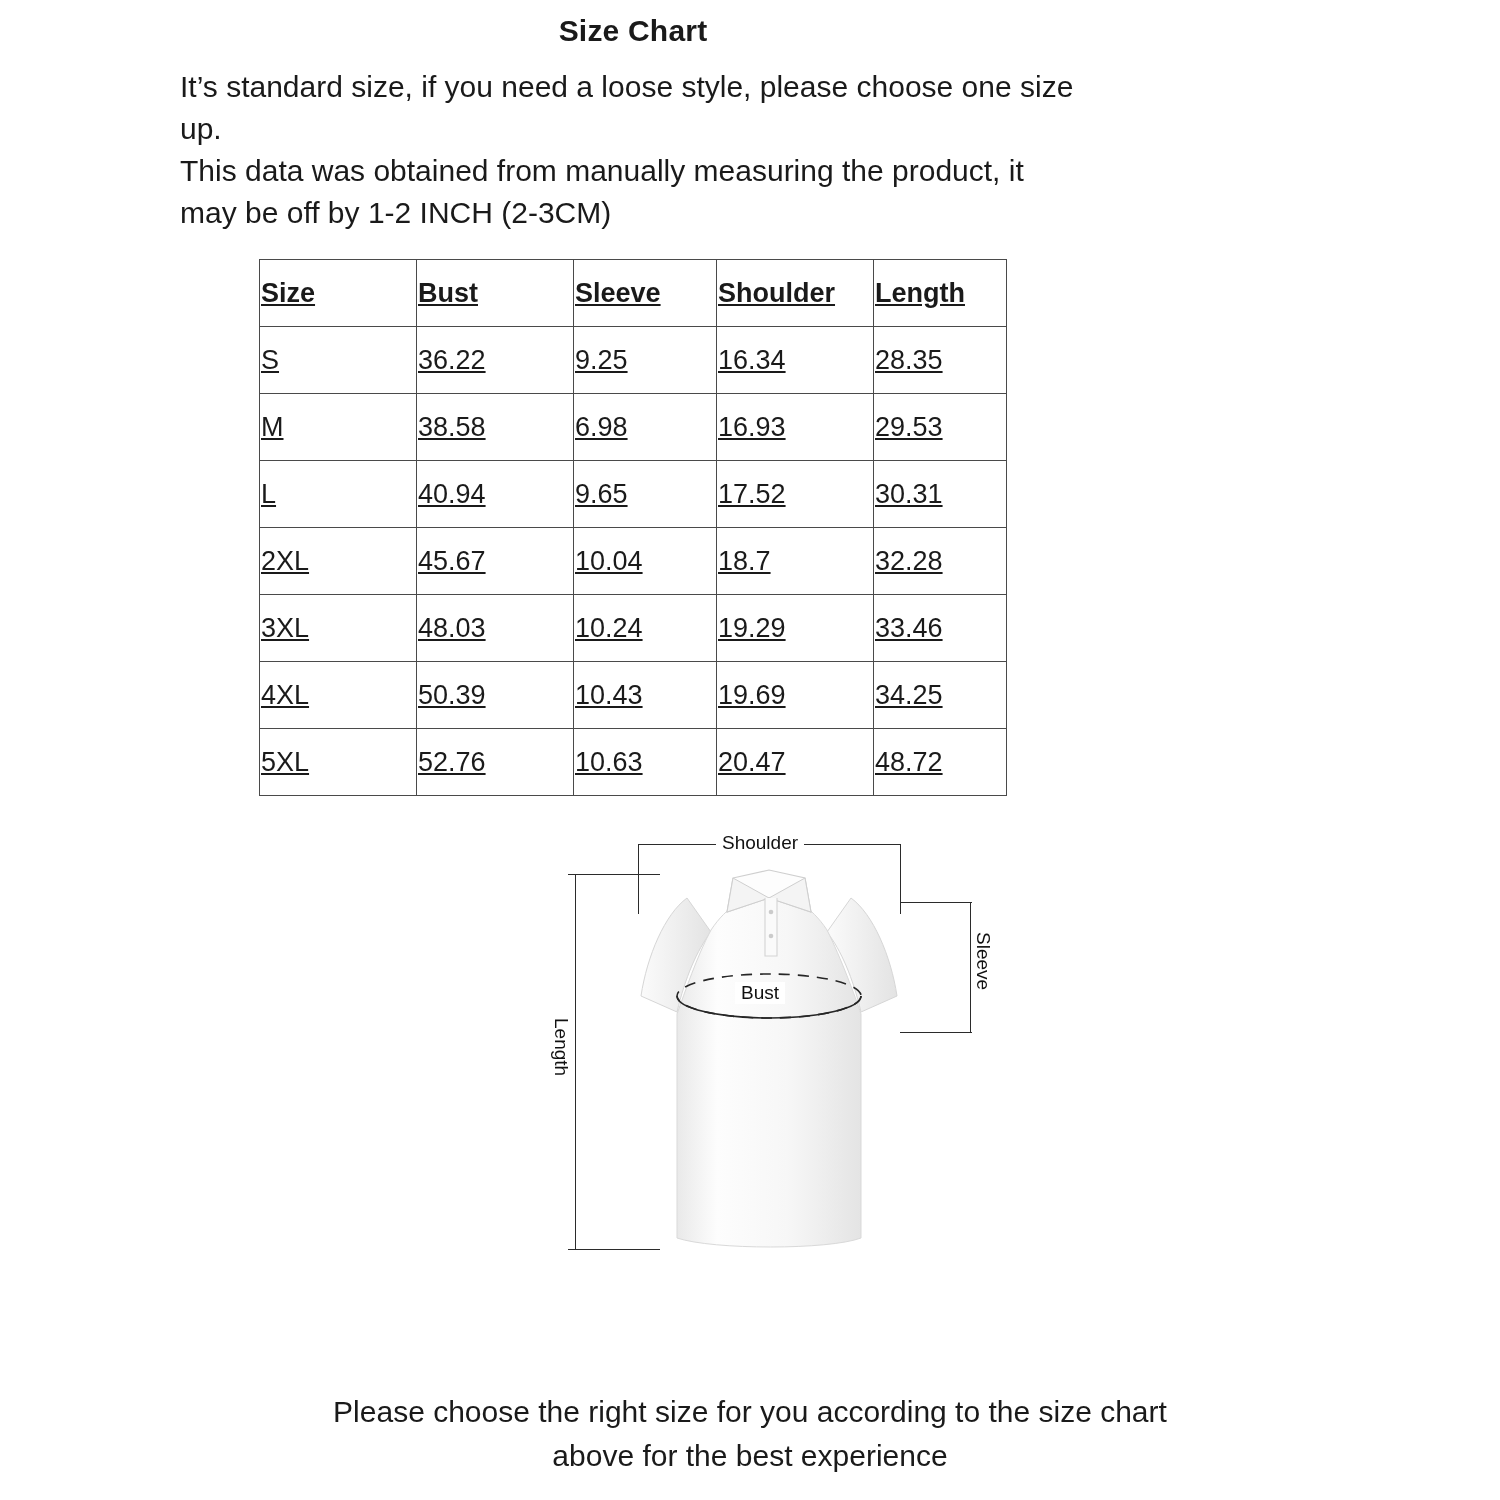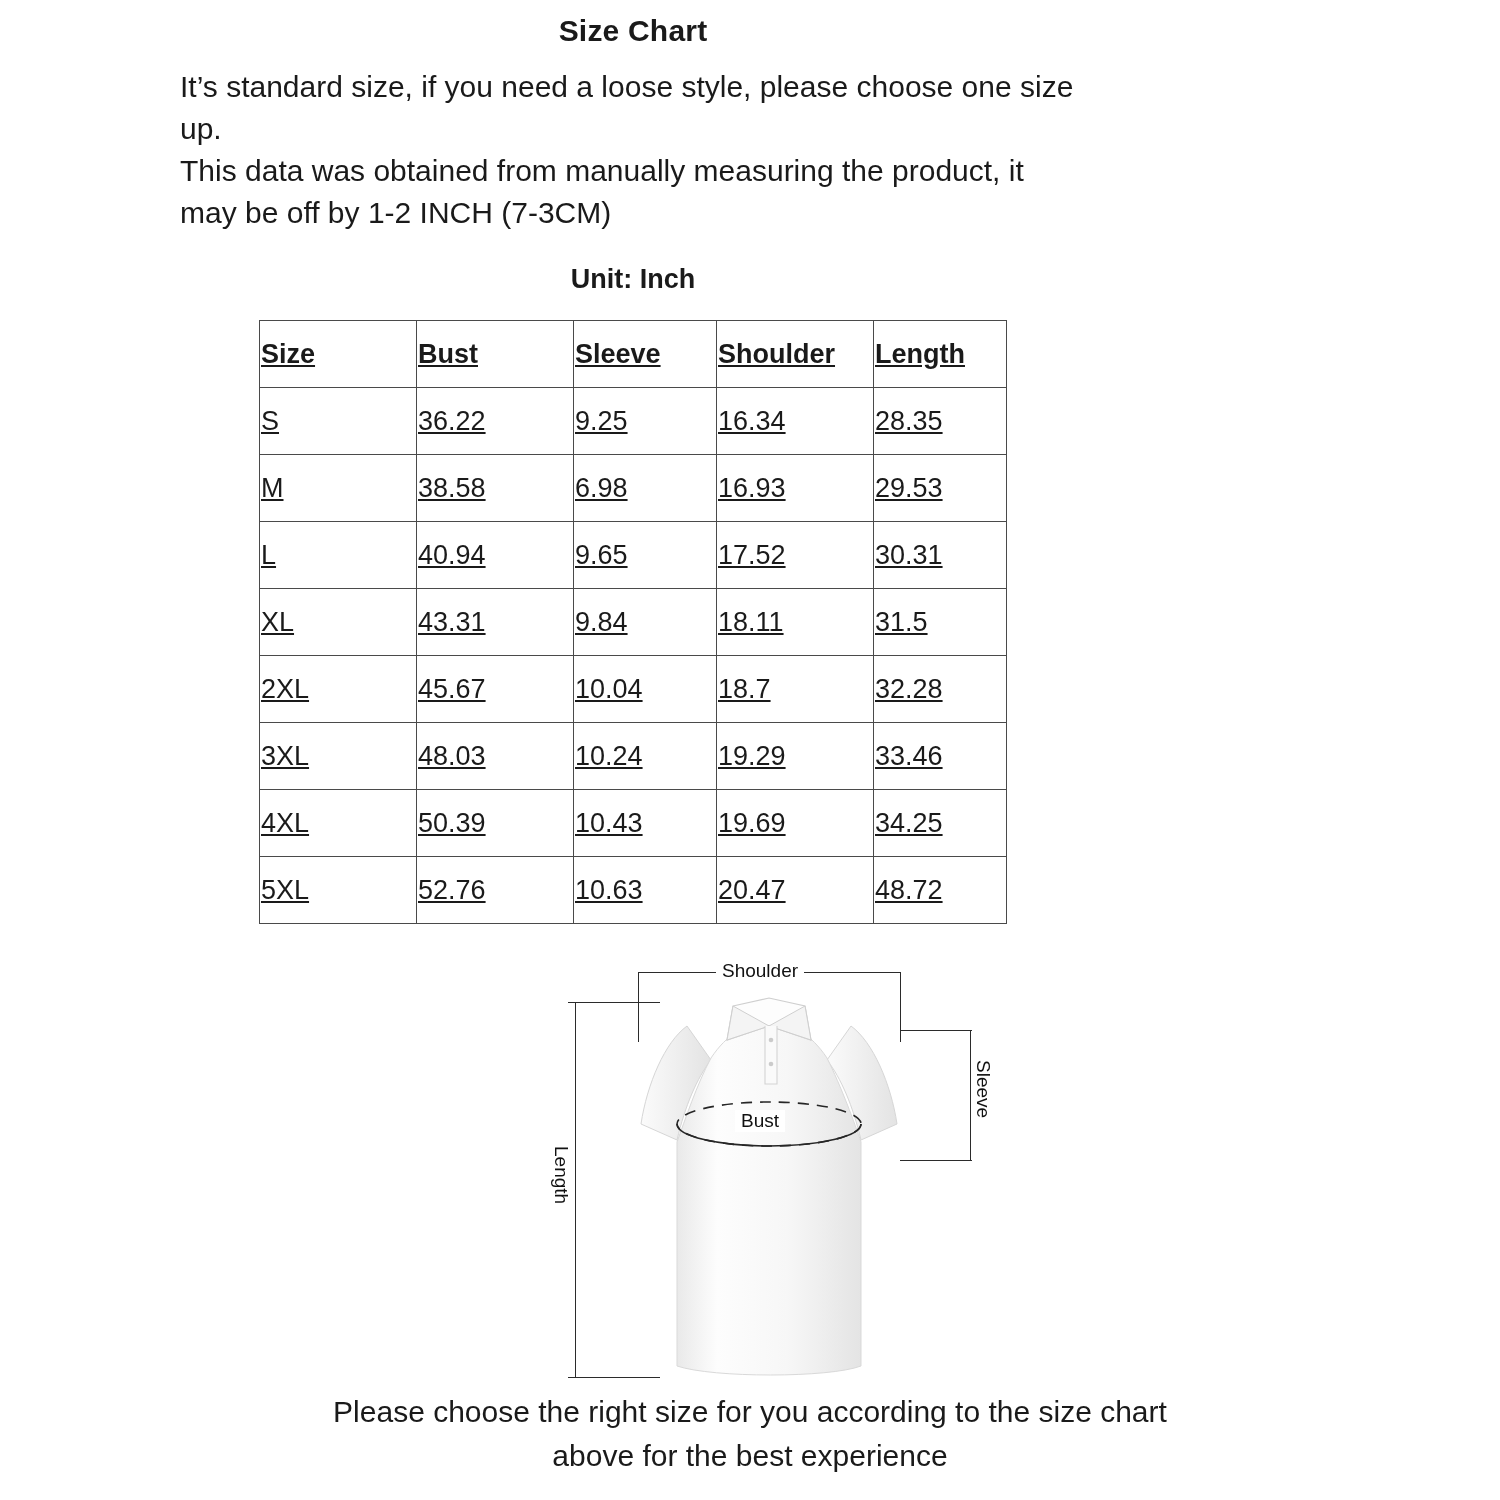--- a/index.html
+++ b/index.html
@@ -120,24 +120,23 @@
 </head>
 <body>
 
 <div class="page">
 
   <div class="title">Size Chart</div>
 
   <div class="intro">
     <div>It’s standard size, if you need a loose style, please choose one size up.</div>
     <div>This data was obtained from manually measuring the product, it</div>
-    <div>may be off by 1-2 INCH (7-3CM)</div>
-  </div>
-
-  <div class="unit">Unit: Inch</div>
+    <div>may be off by 1-2 INCH (2-3CM)</div>
+  </div>
+
 
   <div class="table-wrap">
     <table class="size-table">
       <colgroup>
         <col class="c0">
           <col class="c1">
           <col class="c2">
           <col class="c3">
           <col class="c4">
       </colgroup>
@@ -164,27 +163,20 @@
           <td>6.98</td>
           <td>16.93</td>
           <td>29.53</td>
         </tr>
         <tr>
           <td>L</td>
           <td>40.94</td>
           <td>9.65</td>
           <td>17.52</td>
           <td>30.31</td>
-        </tr>
-        <tr>
-          <td>XL</td>
-          <td>43.31</td>
-          <td>9.84</td>
-          <td>18.11</td>
-          <td>31.5</td>
         </tr>
         <tr>
           <td>2XL</td>
           <td>45.67</td>
           <td>10.04</td>
           <td>18.7</td>
           <td>32.28</td>
         </tr>
         <tr>
           <td>3XL</td>

